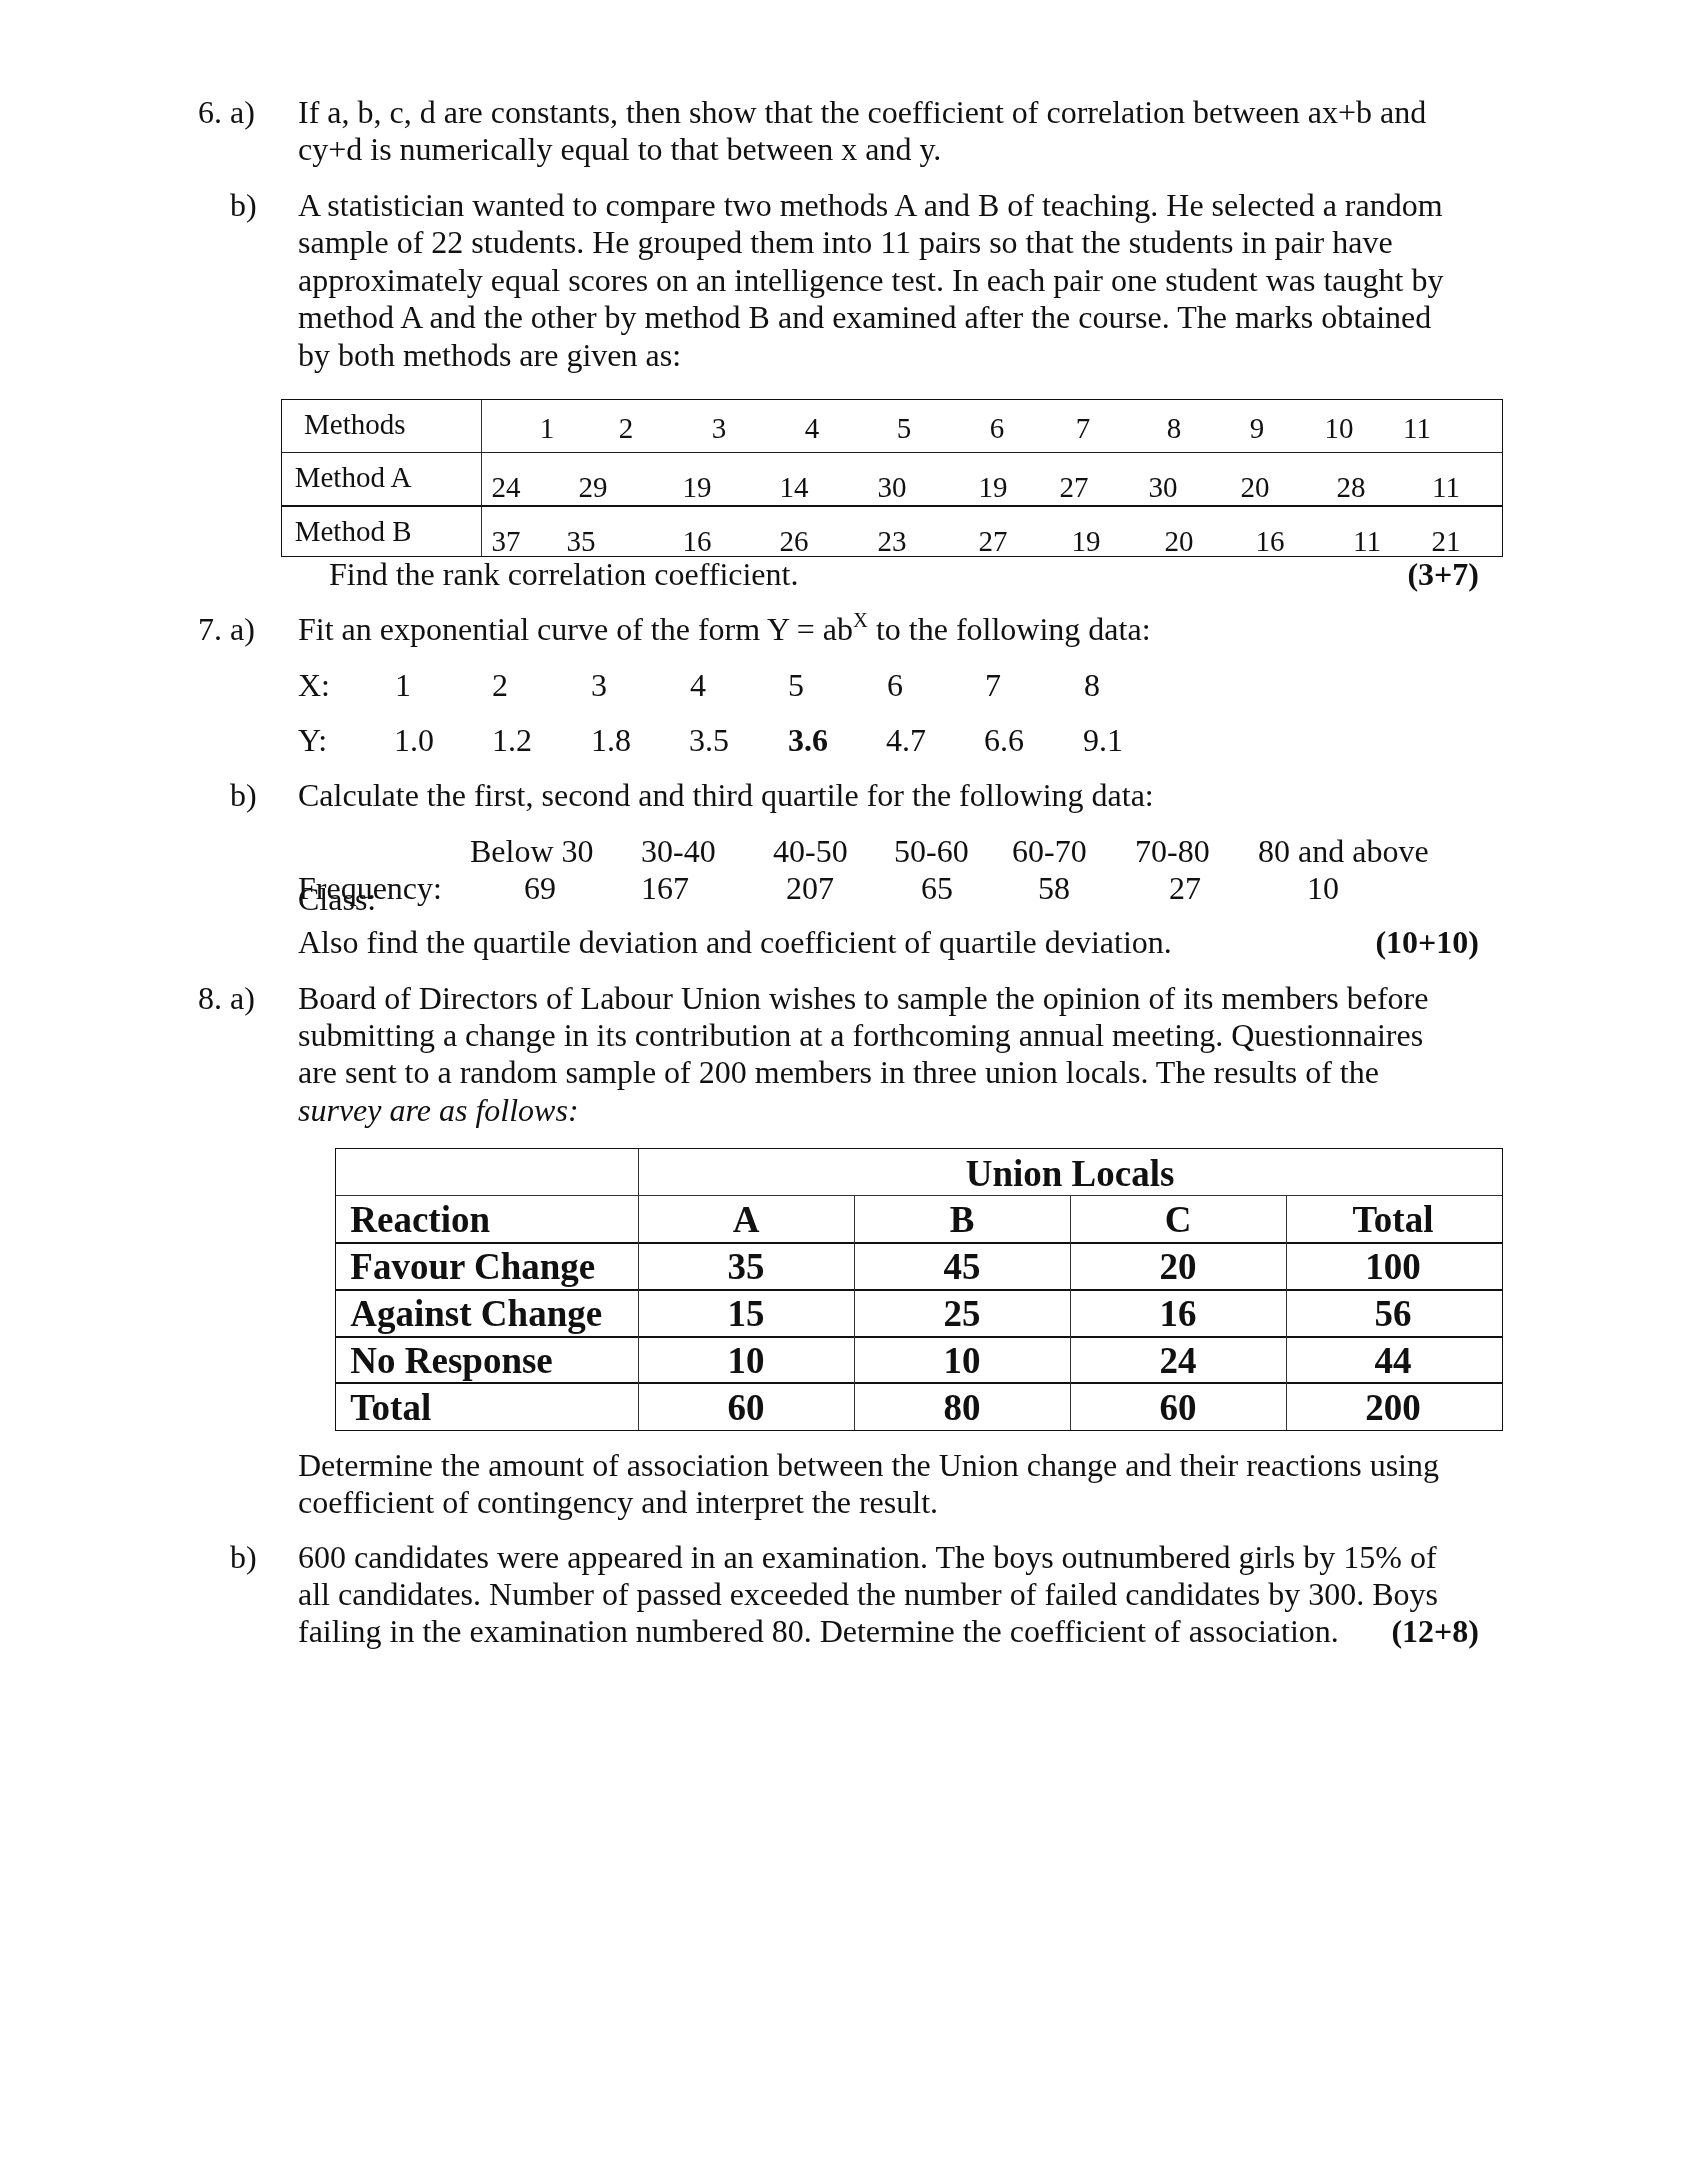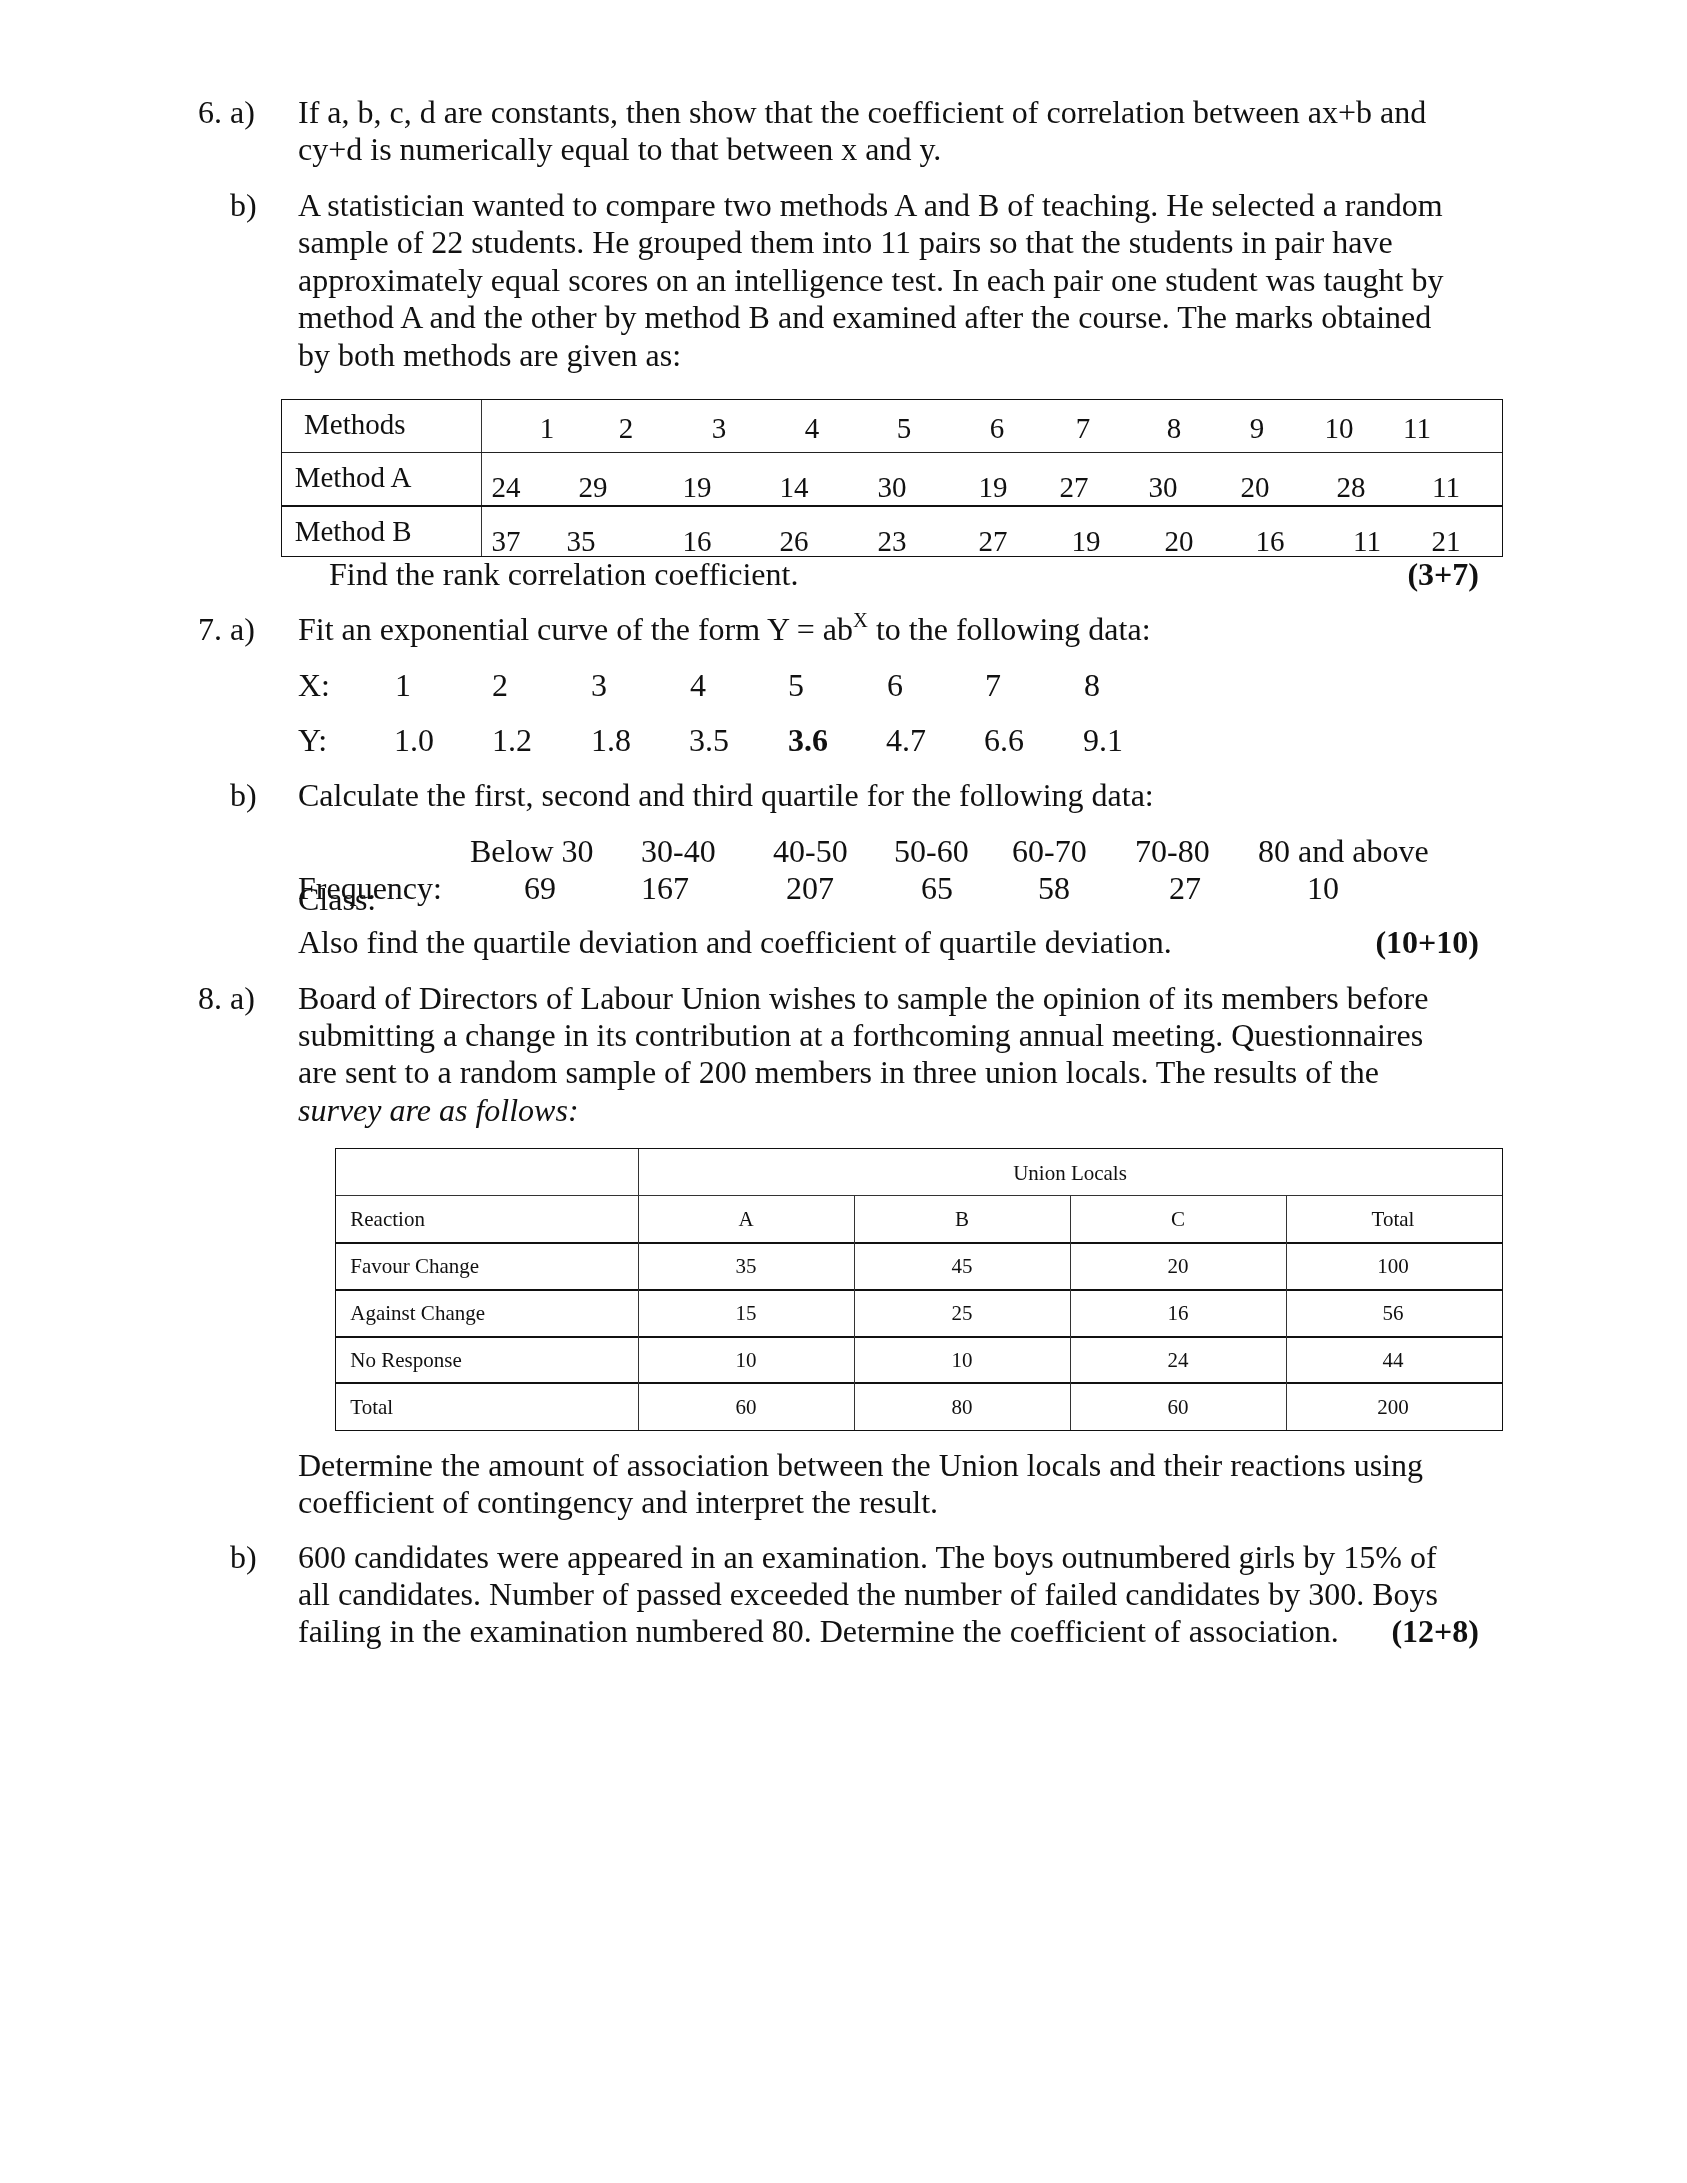--- a/index.html
+++ b/index.html
@@ -23,21 +23,21 @@
   .t1 .vdiv { position:absolute; left:199px; top:0; bottom:0; border-left:1.2px solid #333; }
   .t1 .rowlabel { position:absolute; top:6.4px; font-size:29px; }
   .t1 .cell { position:absolute; top:16px; font-size:29px; transform:translateX(-50%); }
   .t1 .r1 .cell { top:9.5px; }
 
   
   .t2 { position:absolute; left:335px; top:1148px; width:1168px; height:283px;
         border:1.6px solid #111; box-sizing:border-box; }
   .t2 .vline { position:absolute; border-left:1.2px solid #333; }
   .t2 .hline { position:absolute; left:0; right:0; }
-  .t2 .txt { position:absolute; font-size:21px; white-space:nowrap; }
+  .t2 .txt { position:absolute; font-size:37px; white-space:nowrap;font-weight:bold; }
   .t2 .ctr { transform:translateX(-50%); }
 </style>
 </head>
 <body>
 
 <div>
   <span class="lbl" style="left:198px; top:94px;">6. a)</span>
   <span class="abs" style="left:298px; top:94px;">If a, b, c, d are constants, then show that the coefficient of correlation between ax+b and</span>
   <span class="abs" style="left:298px; top:131px;">cy+d is numerically equal to that between x and y.</span>
 
@@ -196,21 +196,21 @@
     <span class="txt ctr" style="left:842px; top:193px;">24</span>
     <span class="txt ctr" style="left:1057px; top:193px;">44</span>
 
     <span class="txt" style="left:14.3px; top:240px;">Total</span>
     <span class="txt ctr" style="left:410px; top:240px;">60</span>
     <span class="txt ctr" style="left:626px; top:240px;">80</span>
     <span class="txt ctr" style="left:842px; top:240px;">60</span>
     <span class="txt ctr" style="left:1057px; top:240px;">200</span>
   </div>
 
-  <span class="abs" style="left:298px; top:1447px;">Determine the amount of association between the Union locals and their reactions using</span>
+  <span class="abs" style="left:298px; top:1447px;">Determine the amount of association between the Union change and their reactions using</span>
   <span class="abs" style="left:298px; top:1484px;">coefficient of contingency and interpret the result.</span>
 
   <span class="lbl" style="left:230px; top:1539px;">b)</span>
   <span class="abs" style="left:298px; top:1539px;">600 candidates were appeared in an examination. The boys outnumbered girls by 15% of</span>
   <span class="abs" style="left:298px; top:1576px;">all candidates. Number of passed exceeded the number of failed candidates by 300. Boys</span>
   <span class="abs" style="left:298px; top:1613px;">failing in the examination numbered 80. Determine the coefficient of association.</span>
   <span class="marks" style="right:208px; top:1613px;">(12+8)</span>
 </div>
 
 

